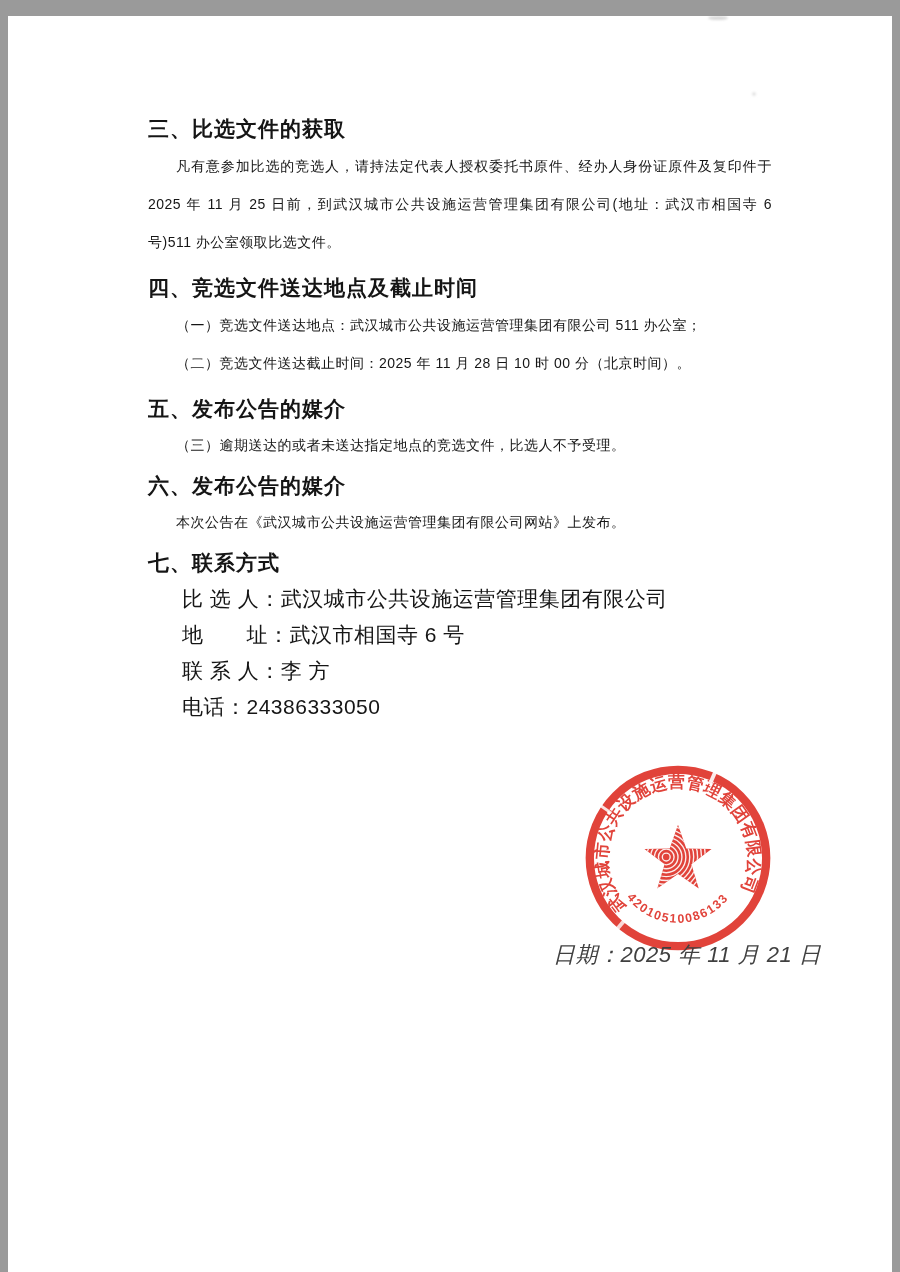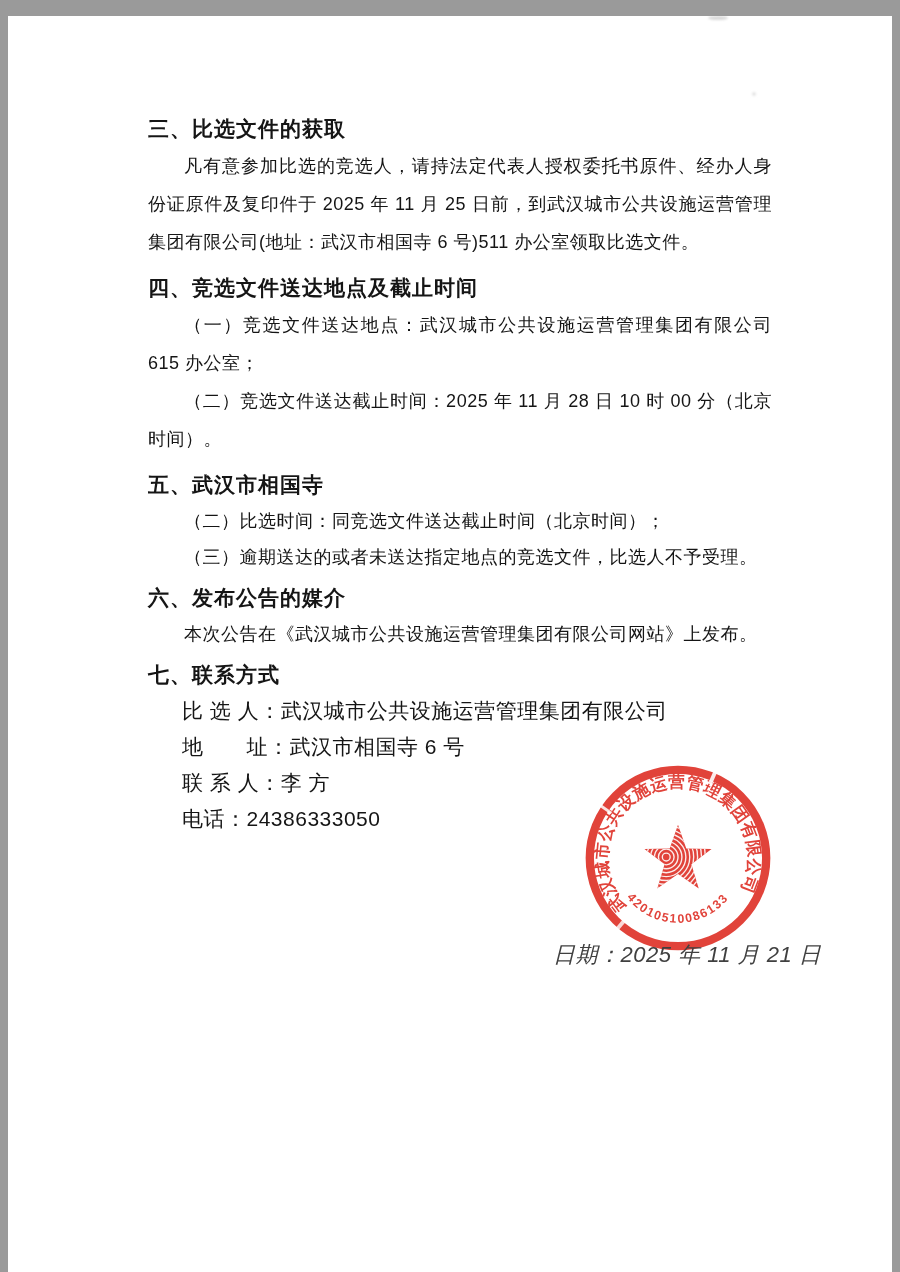--- a/index.html
+++ b/index.html
@@ -20,21 +20,21 @@
   .sec{
     font-size:21px;
     font-weight:bold;
     line-height:26px;
     letter-spacing:1px;
     margin:14px 0 5px 0;
   }
   .sec.first{margin-top:0;}
   .sec.tight{margin-top:10px;}
   .para{
-    font-size:18px;
+    font-size:14px;
     line-height:38px;
     letter-spacing:0.5px;
     text-align:justify;
     text-indent:2em;
     margin:0;
   }
   .para.single{line-height:36px;}
   .contact{
     font-size:21px;
     line-height:36px;
@@ -76,25 +76,24 @@
 
   <div class="smudge s1"></div>
   <div class="smudge s2"></div>
 
   <div class="content">
 
     <div class="sec first">三、比选文件的获取</div>
     <p class="para">凡有意参加比选的竞选人，请持法定代表人授权委托书原件、经办人身份证原件及复印件于 2025 年 11 月 25 日前，到武汉城市公共设施运营管理集团有限公司(地址：武汉市相国寺 6 号)511 办公室领取比选文件。</p>
 
     <div class="sec">四、竞选文件送达地点及截止时间</div>
-    <p class="para">（一）竞选文件送达地点：武汉城市公共设施运营管理集团有限公司 615 办公室；</p>
+    <p class="para">（一）竞选文件送达地点：武汉城市公共设施运营管理集团有限公司 511 办公室；</p>
     <p class="para">（二）竞选文件送达截止时间：2025 年 11 月 28 日 10 时 00 分（北京时间）。</p>
 
-    <div class="sec">五、武汉市相国寺</div>
-    <p class="para single">（二）比选时间：同竞选文件送达截止时间（北京时间）；</p>
+    <div class="sec">五、发布公告的媒介</div>
     <p class="para single">（三）逾期送达的或者未送达指定地点的竞选文件，比选人不予受理。</p>
 
     <div class="sec tight">六、发布公告的媒介</div>
     <p class="para single">本次公告在《武汉城市公共设施运营管理集团有限公司网站》上发布。</p>
 
     <div class="sec tight">七、联系方式</div>
     <p class="contact first">比 选 人：武汉城市公共设施运营管理集团有限公司</p>
     <p class="contact">地　　址：武汉市相国寺 6 号</p>
     <p class="contact">联 系 人：李 方</p>
     <p class="contact">电话：24386333050</p>

